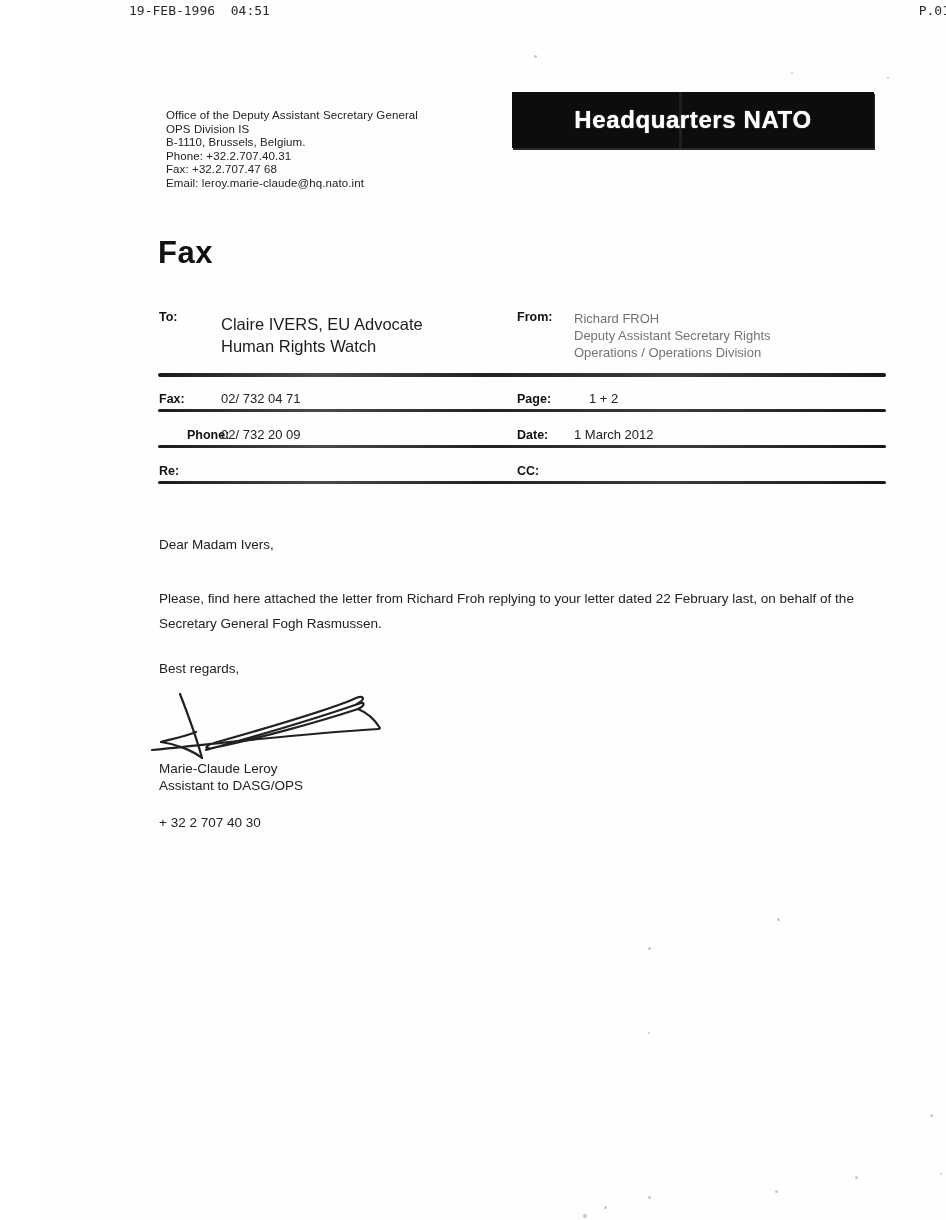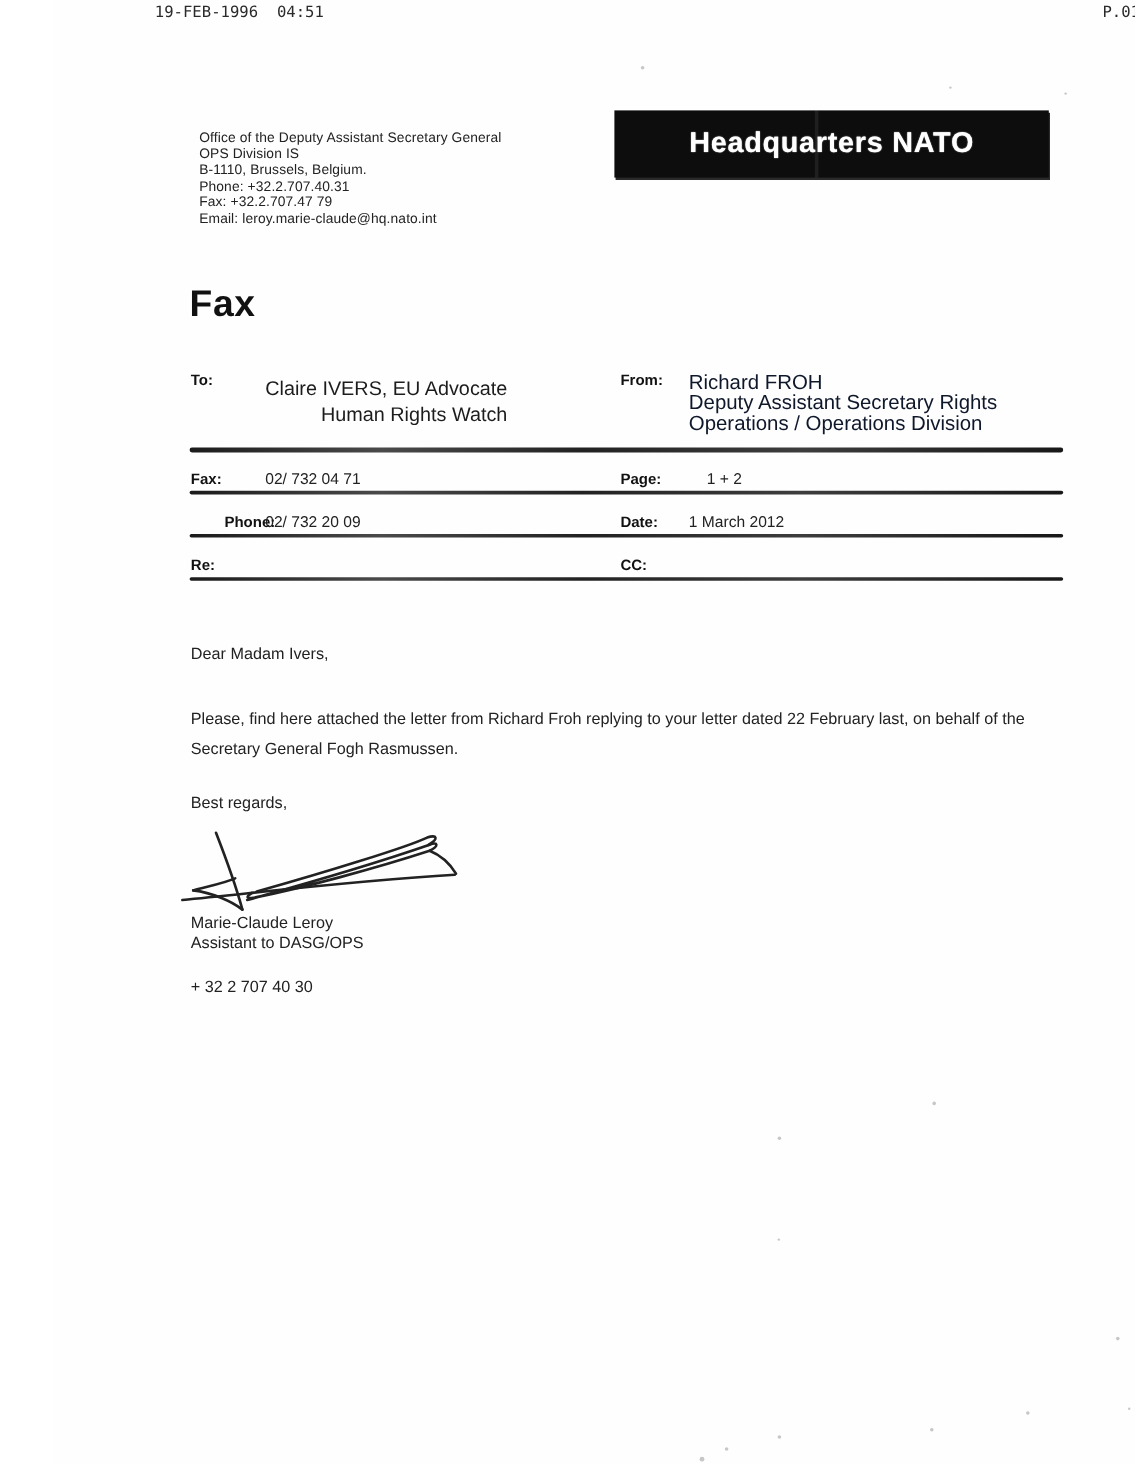--- a/index.html
+++ b/index.html
@@ -15,52 +15,52 @@
     left:468px;top:92px;width:362px;height:56px;background:#0d0d0d;
     display:flex;align-items:center;justify-content:center;
     box-shadow:1px 2px 0 #2a2a2a;
   }
   .banner::after{content:"";position:absolute;left:46%;top:0;width:3px;height:100%;background:rgba(255,255,255,0.08);}
   .banner-text{color:#fff;font-weight:bold;font-size:24px;letter-spacing:0.6px;text-shadow:0 0 1px #fff;}
   .fax-title{font-size:31px;font-weight:bold;color:#111;letter-spacing:0.5px;}
   .lbl{font-size:12.5px;font-weight:bold;color:#111;}
   .val{font-size:13px;color:#222;white-space:pre-wrap;}
   .to-val{font-size:16.5px;line-height:22px;color:#1c1c1c;}
-  .from-val{font-size:17px;line-height:17px;color:#0f172a;}
+  .from-val{font-size:13px;line-height:17px;color:#737373;}
   .rule{height:3px;background:linear-gradient(90deg,#1b1b1b 0%,#4a4a4a 22%,#222 45%,#3d3d3d 70%,#181818 100%);border-radius:2px;}
   .rule.thick{height:4px;}
   .body-text{font-size:13.5px;color:#222;line-height:25px;}
   .sig svg{display:block;}
   .speck{position:absolute;border-radius:50%;background:#c7c7c7;}
 </style>
 </head>
 <body>
 
 <div class="page">
 
   <div class="abs mono" style="left:85px;top:3px;">19-FEB-1996  04:51</div>
   <div class="abs mono" style="right:40px;top:3px;">P.01</div>
 
   <div class="abs addr" style="left:122px;top:109px;">
     <div>Office of the Deputy Assistant Secretary General</div>
     <div>OPS Division IS</div>
     <div>B-1110, Brussels, Belgium.</div>
     <div>Phone: +32.2.707.40.31</div>
-    <div>Fax: +32.2.707.47 79</div>
+    <div>Fax: +32.2.707.47 68</div>
     <div>Email: leroy.marie-claude@hq.nato.int</div>
   </div>
 
   <div class="abs banner">
     <span class="banner-text">Headquarters NATO</span>
   </div>
 
   <div class="abs fax-title" style="left:114px;top:235px;">Fax</div>
 
   <div class="abs lbl" style="left:115px;top:310px;">To:</div>
-  <div class="abs to-val" style="left:177px;top:313px;text-align:right;">
+  <div class="abs to-val" style="left:177px;top:313px;">
     <div>Claire IVERS, EU Advocate</div>
     <div>Human Rights Watch</div>
   </div>
   <div class="abs lbl" style="left:473px;top:310px;">From:</div>
   <div class="abs from-val" style="left:530px;top:310px;">
     <div>Richard FROH</div>
     <div>Deputy Assistant Secretary Rights</div>
     <div>Operations /  Operations Division</div>
   </div>
   <div class="abs rule thick" style="left:114px;top:373px;width:728px;"></div>

